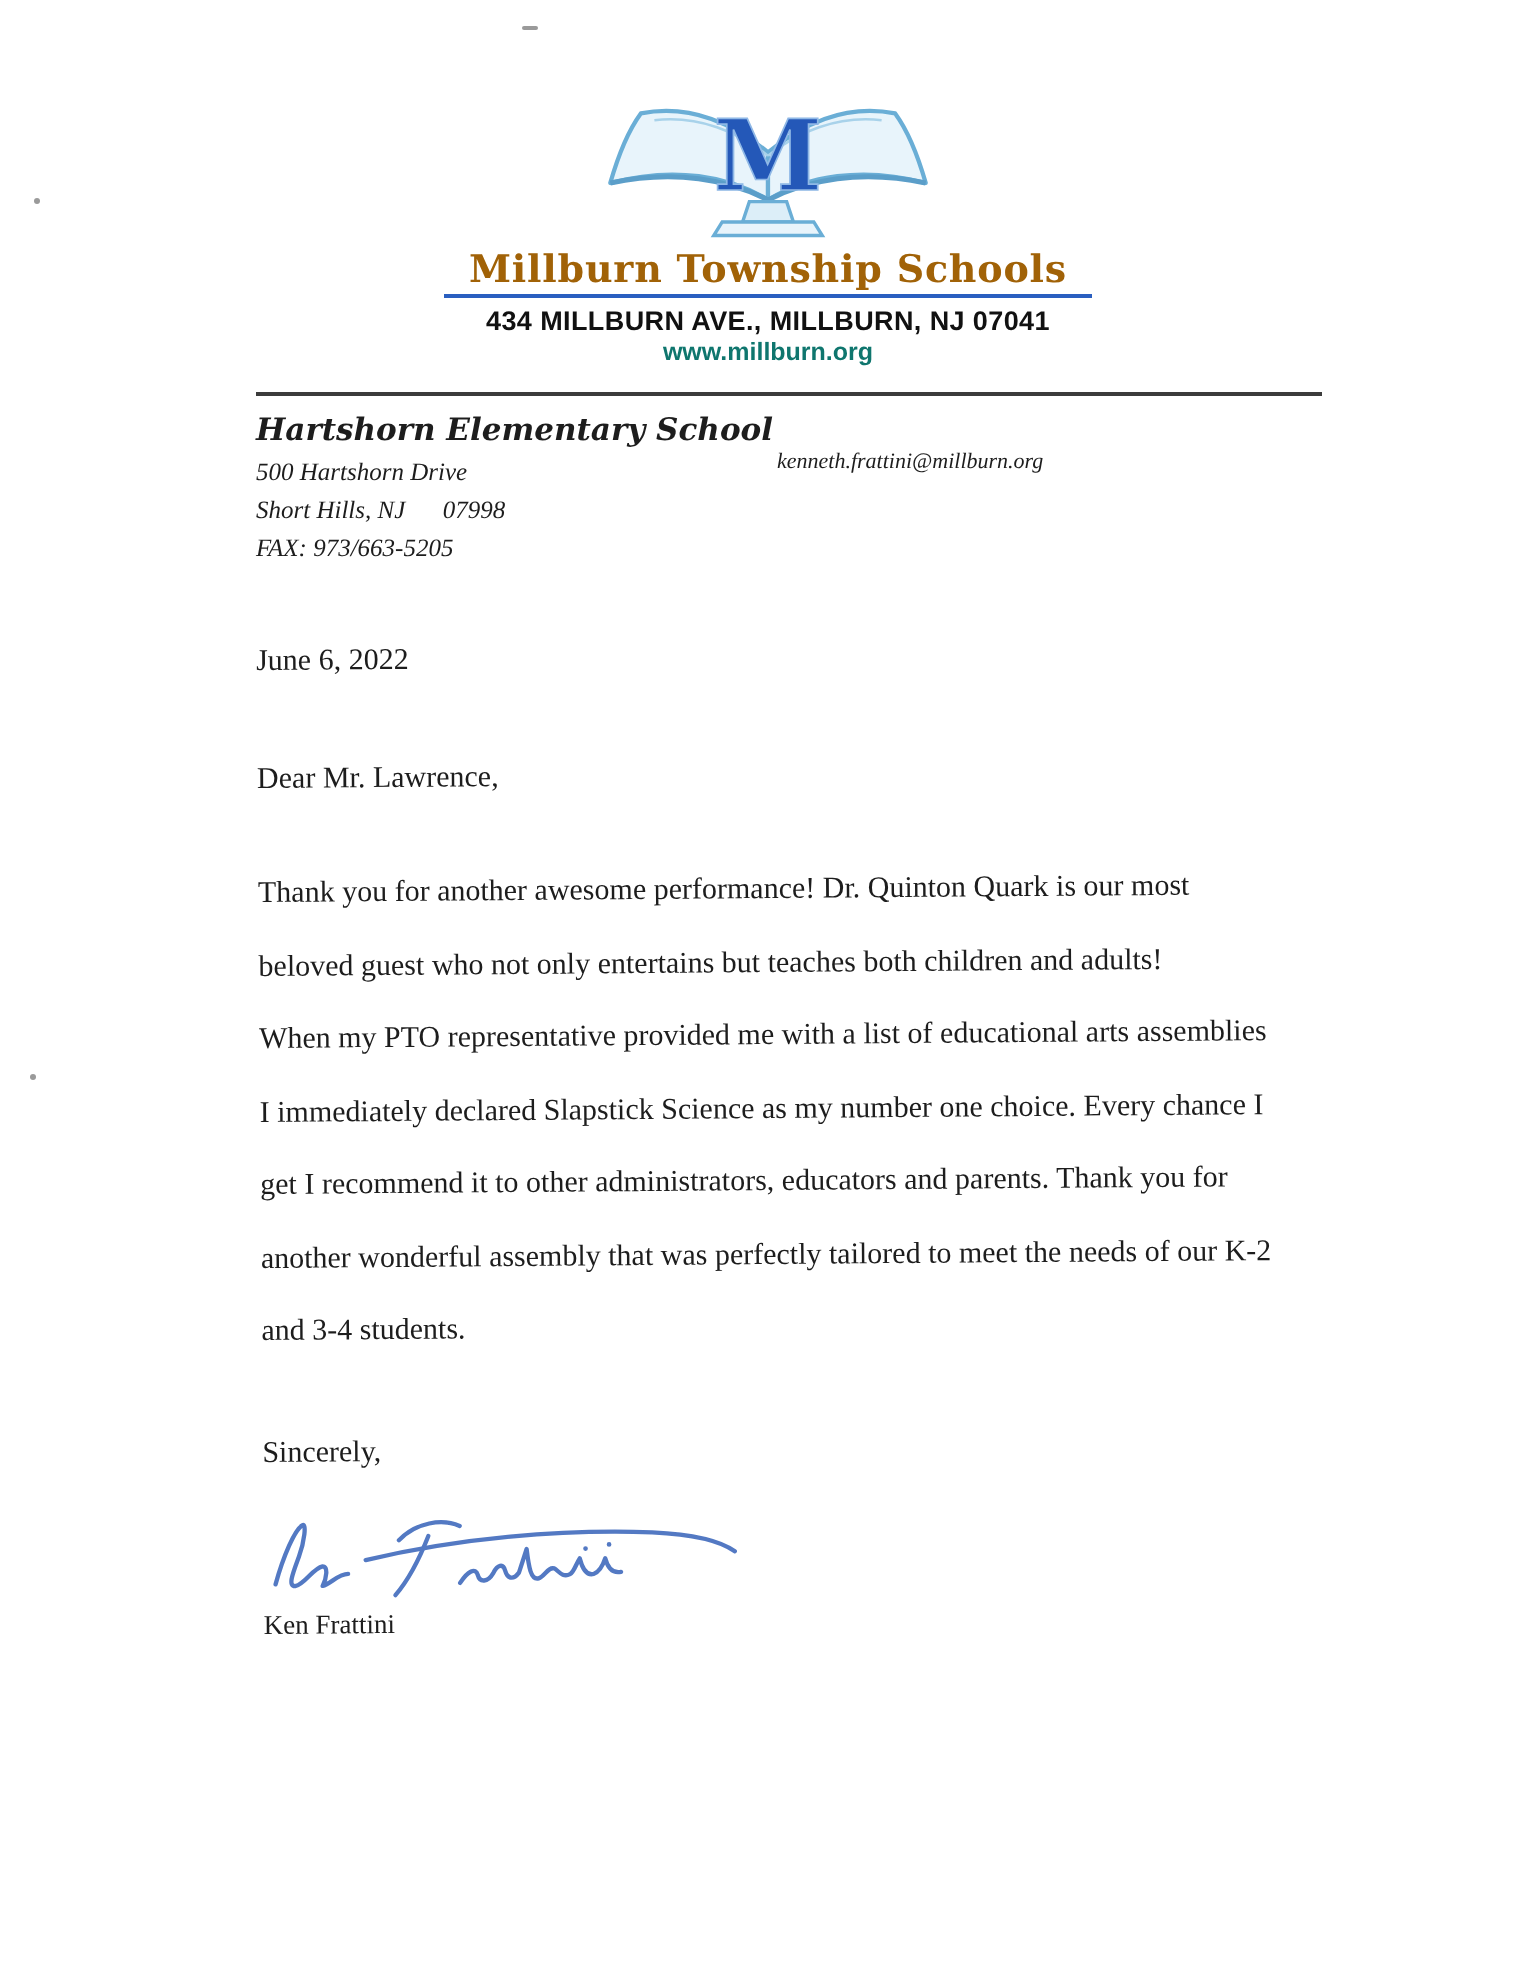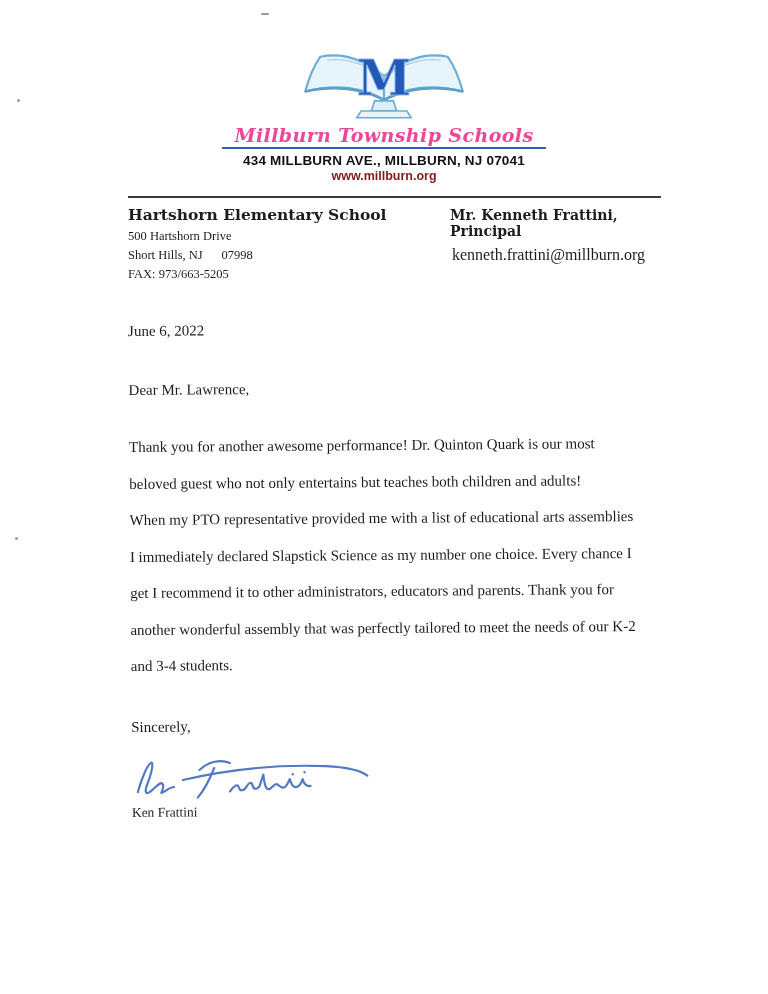--- a/index.html
+++ b/index.html
@@ -15,63 +15,62 @@
   }
 
   
   .letterhead { text-align: center; padding-top: 44px; }
   .logo svg { display: block; margin: 0 auto; }
   .district {
     display: inline-block;
     font-family: "DejaVu Serif", serif;
     font-weight: bold;
     font-size: 19px;
-    color: #ec4899;
+    color: #a16207;
     letter-spacing: 0.4px;
     border-bottom: 2.5px solid #2a5fc0;
     padding: 0 12px 1px 12px;
     margin-top: 2px;
-    font-style: italic;
   }
   .hq-address {
     font-family: "Liberation Sans", sans-serif;
     font-weight: bold;
     font-size: 13.5px;
     letter-spacing: 0.2px;
     color: #111;
     margin-top: 4px;
   }
   .website {
     font-family: "Liberation Sans", sans-serif;
     font-weight: bold;
     font-size: 12.5px;
-    color: #7f1d1d;
+    color: #0f766e;
     margin-top: 1px;
   }
 
   
   .content { margin-left: 128px; width: 550px; }
   .rule {
     border: none;
     border-top: 2px solid #3c3c3c;
     width: 533px;
     margin: 13px 0 0 0;
   }
 
-  .contact-row { display: flex; justify-content: space-between; margin-top: 7px; }
+  .contact-row { display: flex; justify-content: flex-start; margin-top: 7px; font-style: italic; }
   .school-name {
     font-family: "DejaVu Serif", serif;
     font-weight: bold;
     font-size: 15.5px;
     margin-bottom: 3px;
   }
   .contact-line { font-size: 12.5px; line-height: 1.5; white-space: pre; }
   .contact-right { width: 228px; padding-top: 2px; }
   .principal { font-family: "DejaVu Serif", serif; font-weight: bold; font-size: 14px; }
-  .email { font-size: 16px; margin-top: 7px; margin-left: 2px; }
+  .email { font-size: 11px; margin-top: 18px; margin-left: 2px; }
 
   
   .letter-body {
     margin-top: 40px;
     font-size: 15px;
     transform: rotate(-0.45deg);
     transform-origin: 0 0;
   }
   .date { margin: 0; }
   .salutation { margin: 42px 0 0 0; }
@@ -121,21 +120,20 @@
     <hr class="rule">
 
     <section class="contact-row">
       <div class="contact-left">
         <div class="school-name">Hartshorn Elementary School</div>
         <div class="contact-line">500 Hartshorn Drive</div>
         <div class="contact-line">Short Hills, NJ      07998</div>
         <div class="contact-line">FAX: 973/663-5205</div>
       </div>
       <div class="contact-right">
-        <div class="principal">Mr. Kenneth Frattini, Principal</div>
         <div class="email">kenneth.frattini@millburn.org</div>
       </div>
     </section>
 
     <section class="letter-body">
       <p class="date">June 6, 2022</p>
       <p class="salutation">Dear Mr. Lawrence,</p>
 
       <div class="paragraph">
         <div class="line">Thank you for another awesome performance! Dr. Quinton Quark is our most</div>

